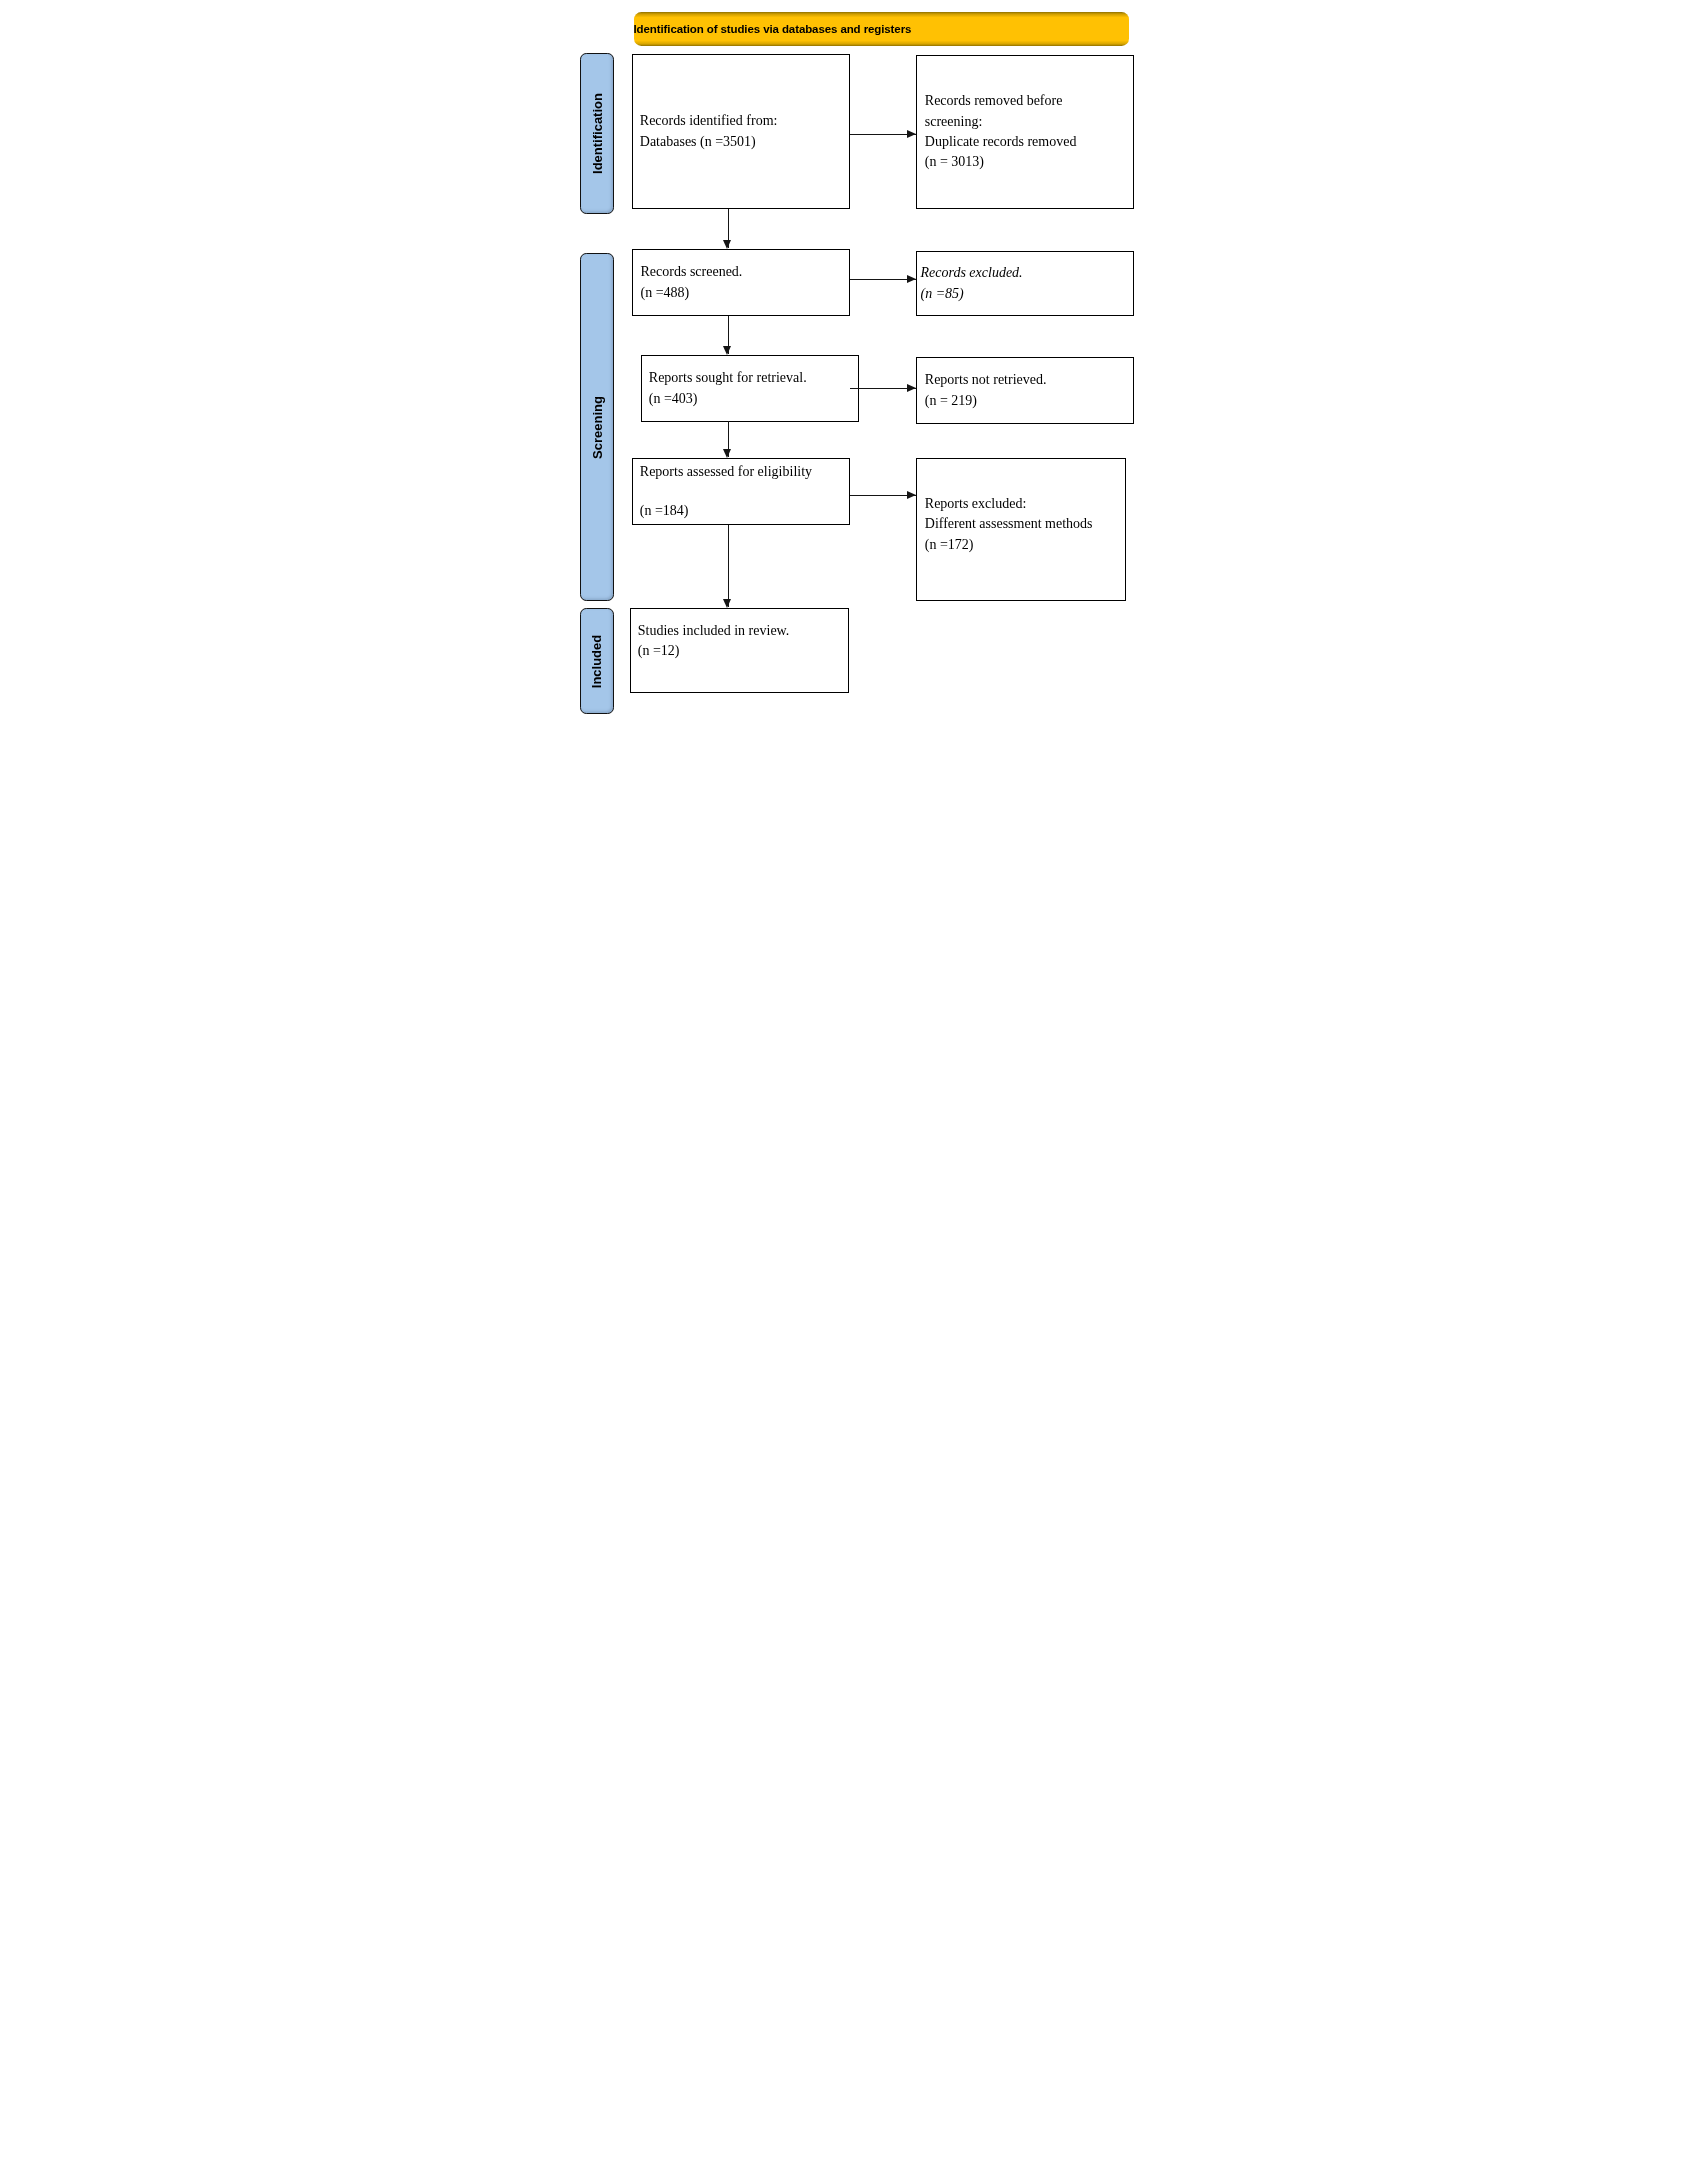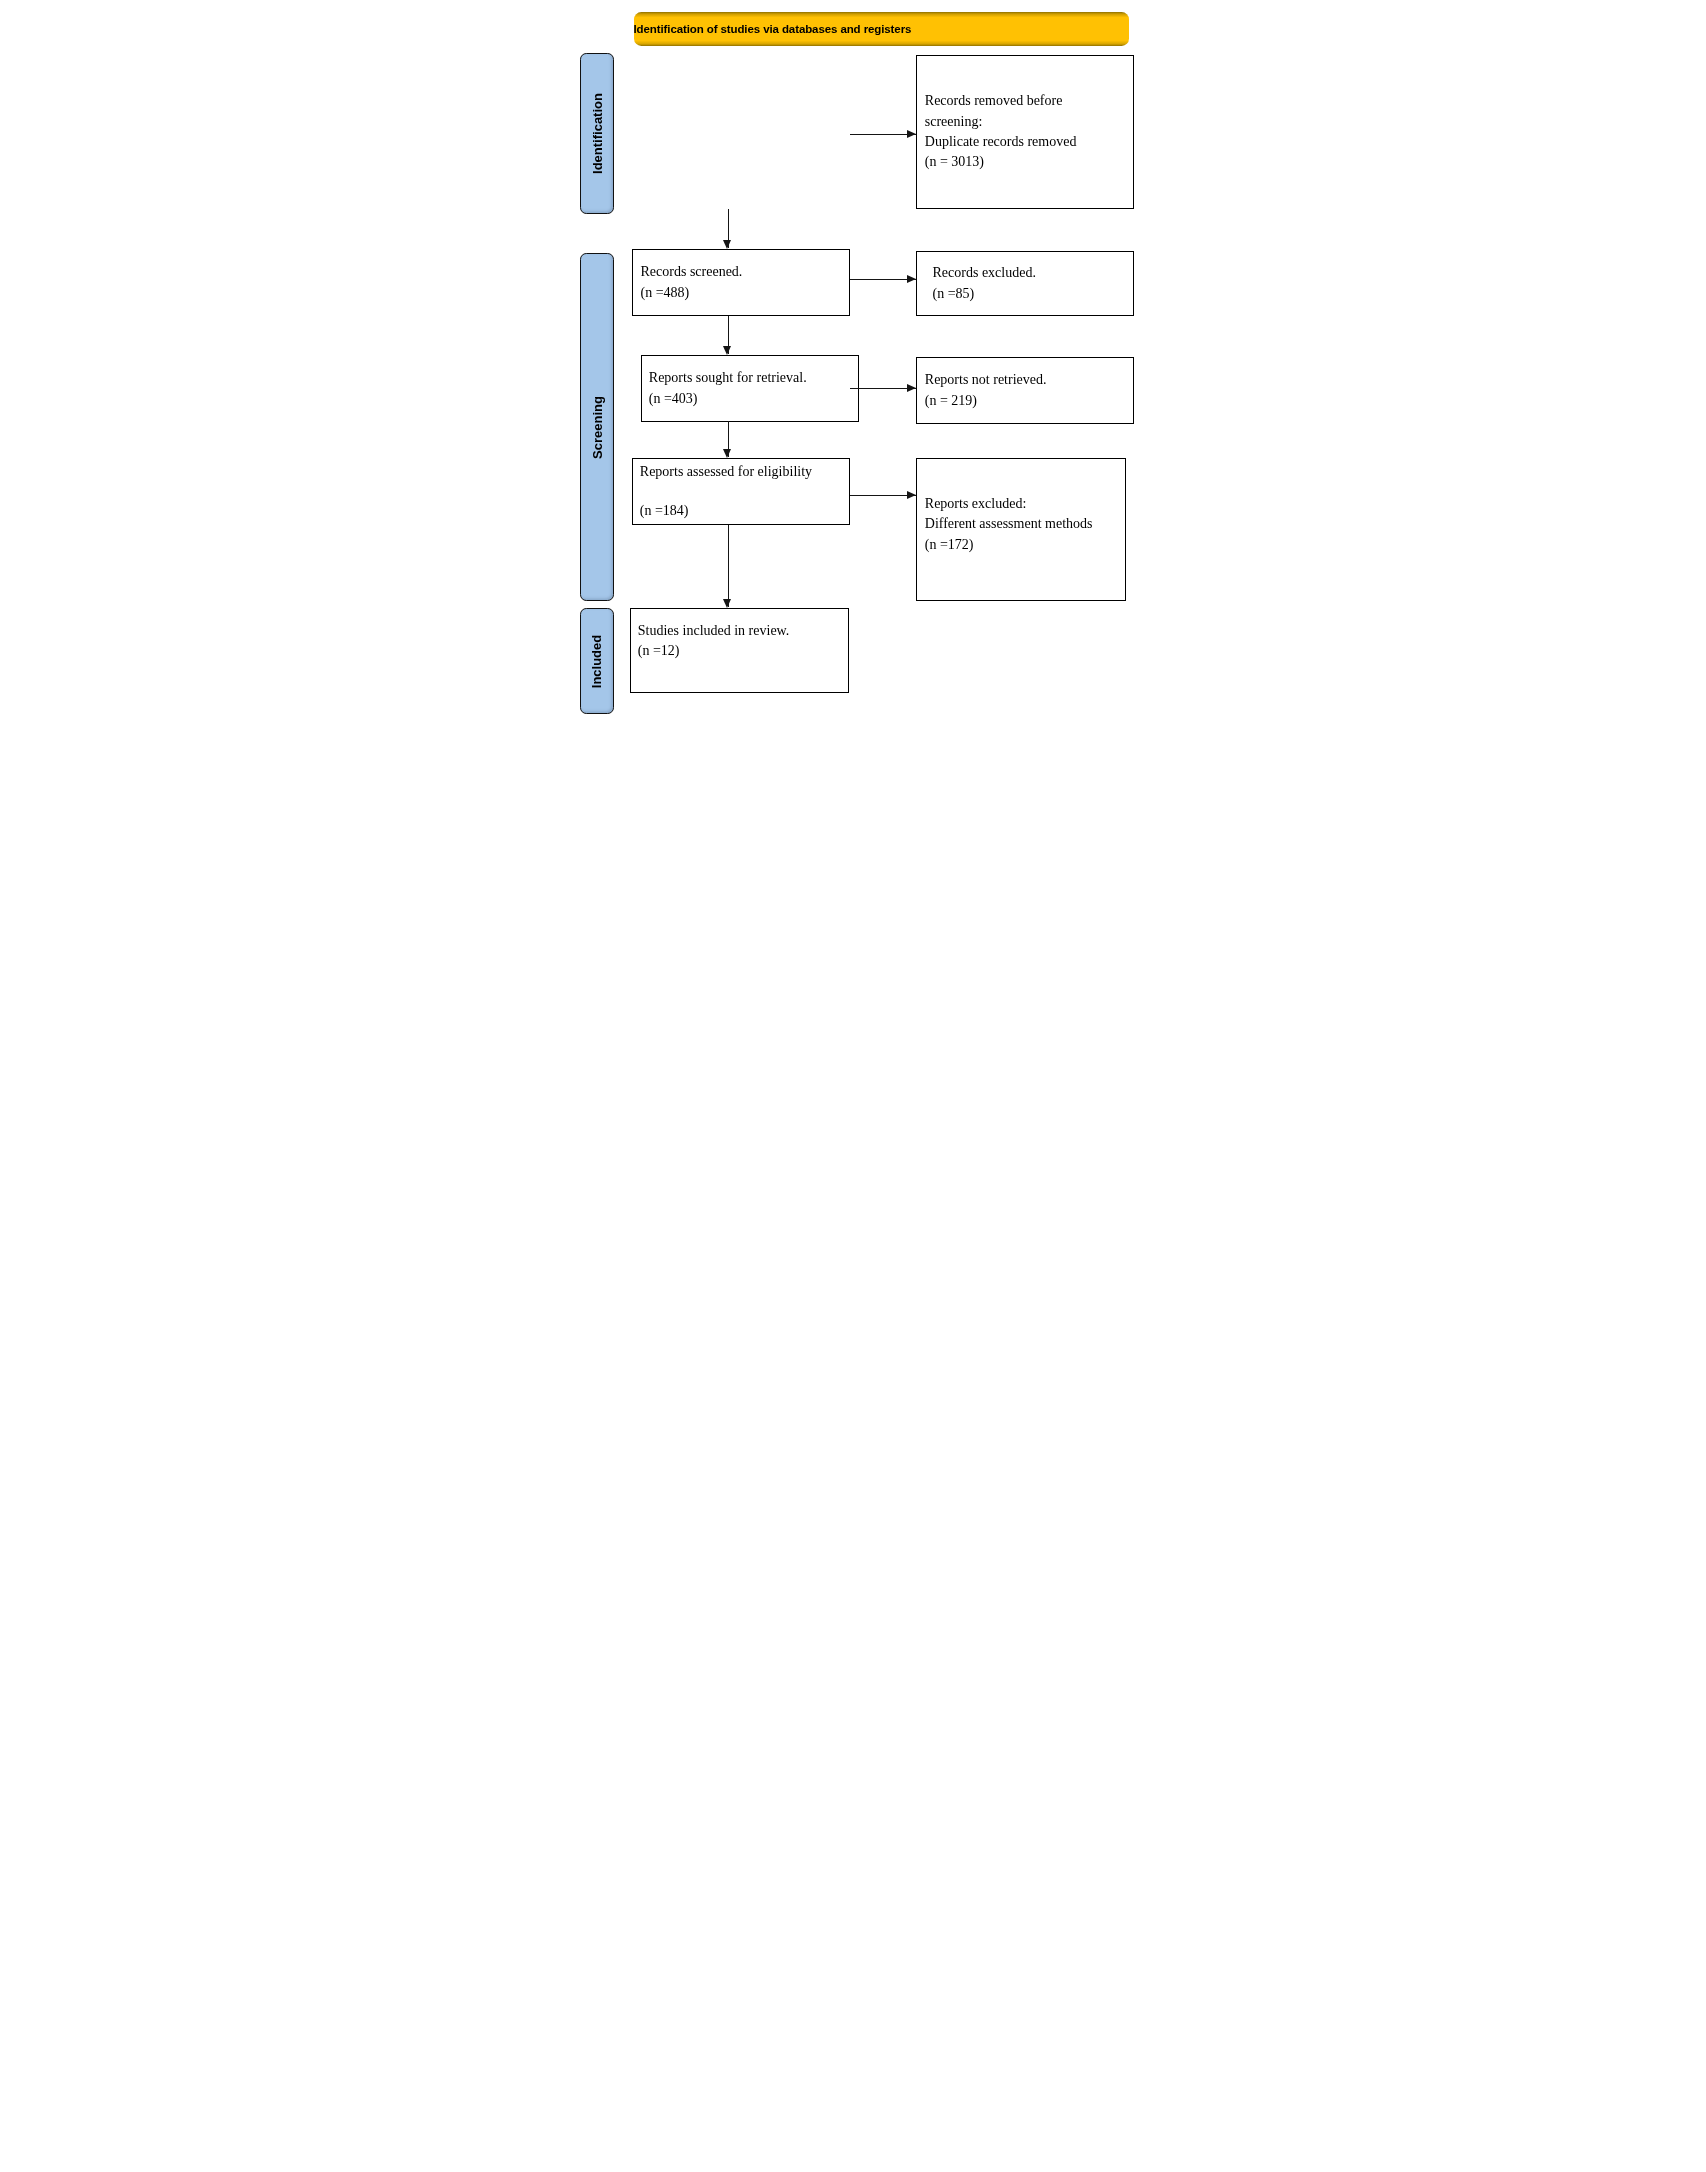--- a/index.html
+++ b/index.html
@@ -76,21 +76,21 @@
     overflow: hidden;
     font-size: 14px;
     line-height: 1.45;
     color: #000;
   }
   .box .line { white-space: nowrap; }
 
   #box-records-identified   { left: 63px; top: 54px;  width: 218px; height: 155px; }
   #box-records-removed      { left: 347px; top: 55px;  width: 218px; height: 154px; padding-left: 8.3px; }
   #box-records-screened     { left: 63px; top: 249px;  width: 218px; height: 67px; padding-left: 8px; }
-  #box-records-excluded     { left: 347px; top: 251px;  width: 218px; height: 65px; padding-left: 16px; }
+  #box-records-excluded     { left: 347px; top: 251px;  width: 218px; height: 65px; padding-left: 4px; font-style: italic; }
   #box-reports-sought       { left: 72px; top: 355px;  width: 218px; height: 67px; }
   #box-reports-not-retrieved{ left: 347px; top: 357px;  width: 218px; height: 67px; padding-left: 8.3px; }
   #box-reports-assessed     { left: 63px; top: 458px;  width: 218px; height: 67px; gap: 19px; }
   #box-reports-excluded     { left: 347px; top: 458px;  width: 210px; height: 143px; padding-left: 8.3px; padding-bottom: 10px; }
   #box-studies-included     { left: 61px; top: 608px; width: 219px; height: 85px; padding-bottom: 19px; }
 
   
   .arrow-h {
     position: absolute;
     height: 0;
@@ -140,20 +140,24 @@
   <div class="stage" id="stage-identification">
     <span>Identification</span>
   </div>
   <div class="stage" id="stage-screening">
     <span>Screening</span>
   </div>
   <div class="stage" id="stage-included">
     <span>Included</span>
   </div>
 
+  <div class="box" id="box-records-identified">
+    <div class="line">Records identified from:</div>
+    <div class="line">Databases (n =3501)</div>
+  </div>
 
   <div class="box" id="box-records-removed">
     <div class="line">Records removed before</div>
     <div class="line">screening:</div>
     <div class="line">Duplicate records removed</div>
     <div class="line">(n = 3013)</div>
   </div>
 
   <div class="box" id="box-records-screened">
     <div class="line">Records screened.</div>

